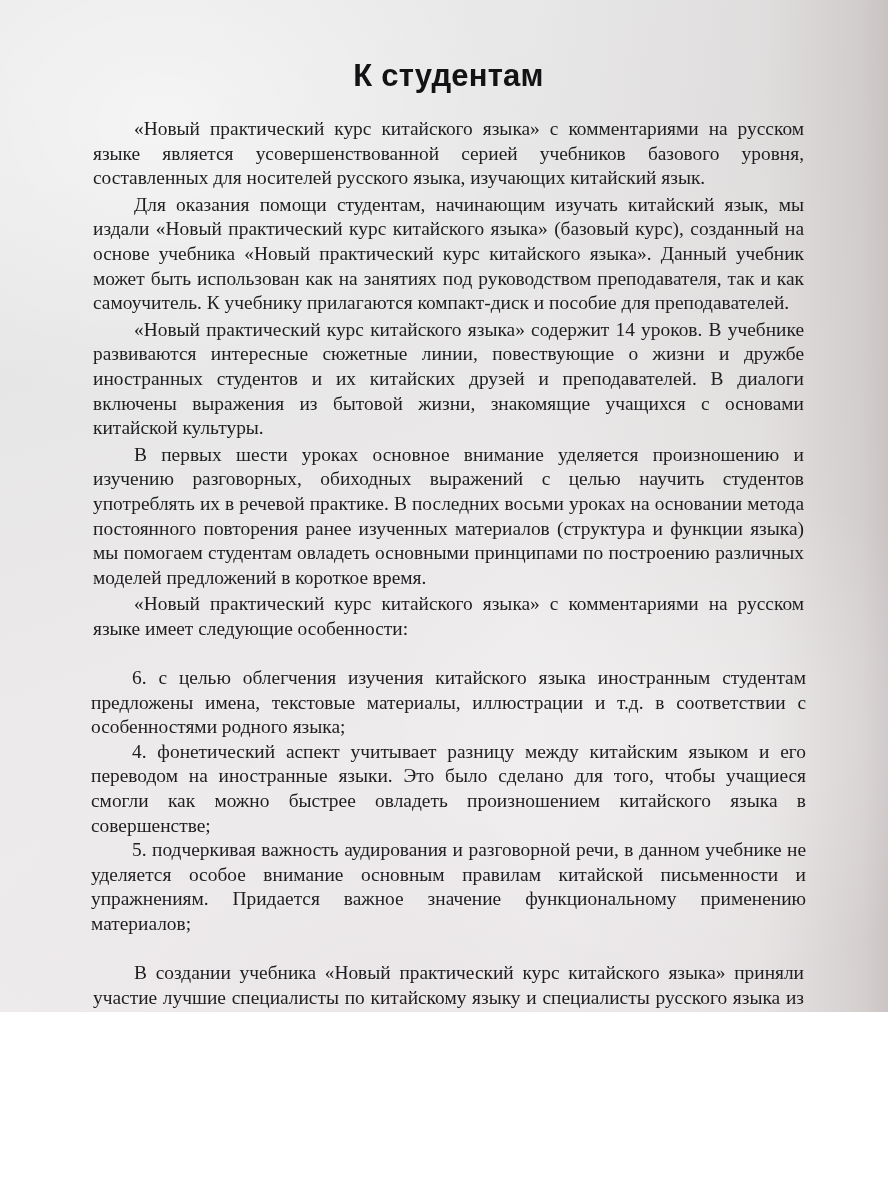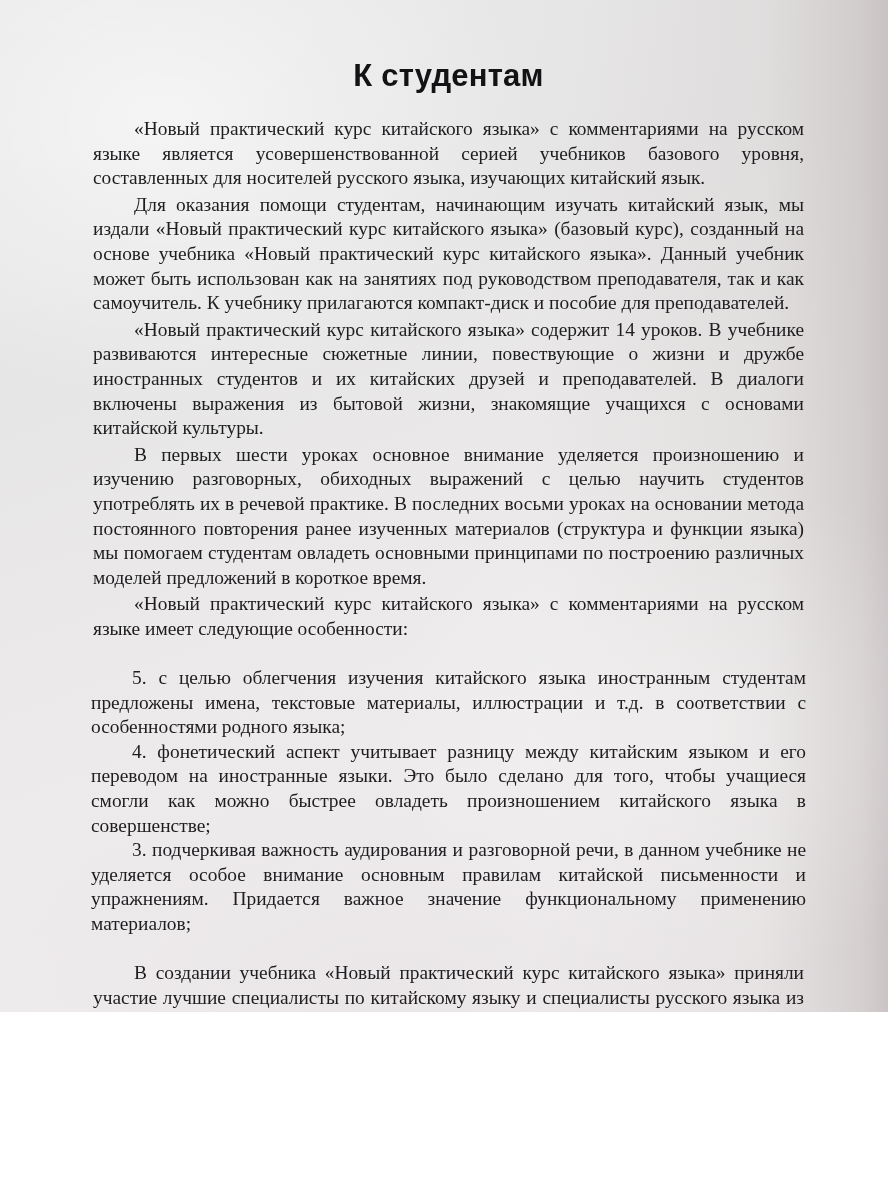--- a/index.html
+++ b/index.html
@@ -144,23 +144,23 @@
 
     <div class="body-block">
       <p class="para">«Новый практический курс китайского языка» с комментариями на русском языке является усовершенствованной серией учебников базового уровня, составленных для носителей русского языка, изучающих китайский язык.</p>
       <p class="para">Для оказания помощи студентам, начинающим изучать китайский язык, мы издали «Новый практический курс китайского языка» (базовый курс), созданный на основе учебника «Новый практический курс китайского языка». Данный учебник может быть использован как на занятиях под руководством преподавателя, так и как самоучитель. К учебнику прилагаются компакт-диск и пособие для преподавателей.</p>
       <p class="para">«Новый практический курс китайского языка» содержит 14 уроков. В учебнике развиваются интересные сюжетные линии, повествующие о жизни и дружбе иностранных студентов и их китайских друзей и преподавателей. В диалоги включены выражения из бытовой жизни, знакомящие учащихся с основами китайской культуры.</p>
       <p class="para">В первых шести уроках основное внимание уделяется произношению и изучению разговорных, обиходных выражений с целью научить студентов употреблять их в речевой практике. В последних восьми уроках на основании метода постоянного повторения ранее изученных материалов (структура и функции языка) мы помогаем студентам овладеть основными принципами по построению различных моделей предложений в короткое время.</p>
       <p class="para last-line-natural">«Новый практический курс китайского языка» с комментариями на русском языке имеет следующие особенности:</p>
     </div>
 
     <div class="list-block">
-      <p class="list-item">5. с целью облегчения изучения китайского языка иностранным студентам предложены имена, текстовые материалы, иллюстрации и т.д. в соответствии с особенностями родного языка;</p>
+      <p class="list-item">6. с целью облегчения изучения китайского языка иностранным студентам предложены имена, текстовые материалы, иллюстрации и т.д. в соответствии с особенностями родного языка;</p>
       <p class="list-item">4. фонетический аспект учитывает разницу между китайским языком и его переводом на иностранные языки. Это было сделано для того, чтобы учащиеся смогли как можно быстрее овладеть произношением китайского языка в совершенстве;</p>
-      <p class="list-item">3. подчеркивая важность аудирования и разговорной речи, в данном учебнике не уделяется особое внимание основным правилам китайской письменности и упражнениям. Придается важное значение функциональному применению материалов;</p>
+      <p class="list-item">5. подчеркивая важность аудирования и разговорной речи, в данном учебнике не уделяется особое внимание основным правилам китайской письменности и упражнениям. Придается важное значение функциональному применению материалов;</p>
     </div>
 
     <div class="closing-block">
       <p class="para last-line-natural">В создании учебника «Новый практический курс китайского языка» приняли участие лучшие специалисты по китайскому языку и специалисты русского языка из России, целью которых была в самой простой и доступной форме изложить базовый курс китайского языка с русскими комментариями для русскоязычных учащихся.</p>
     </div>
 
     <div class="signature">
       <div>Редакторы</div>
 
     </div>

